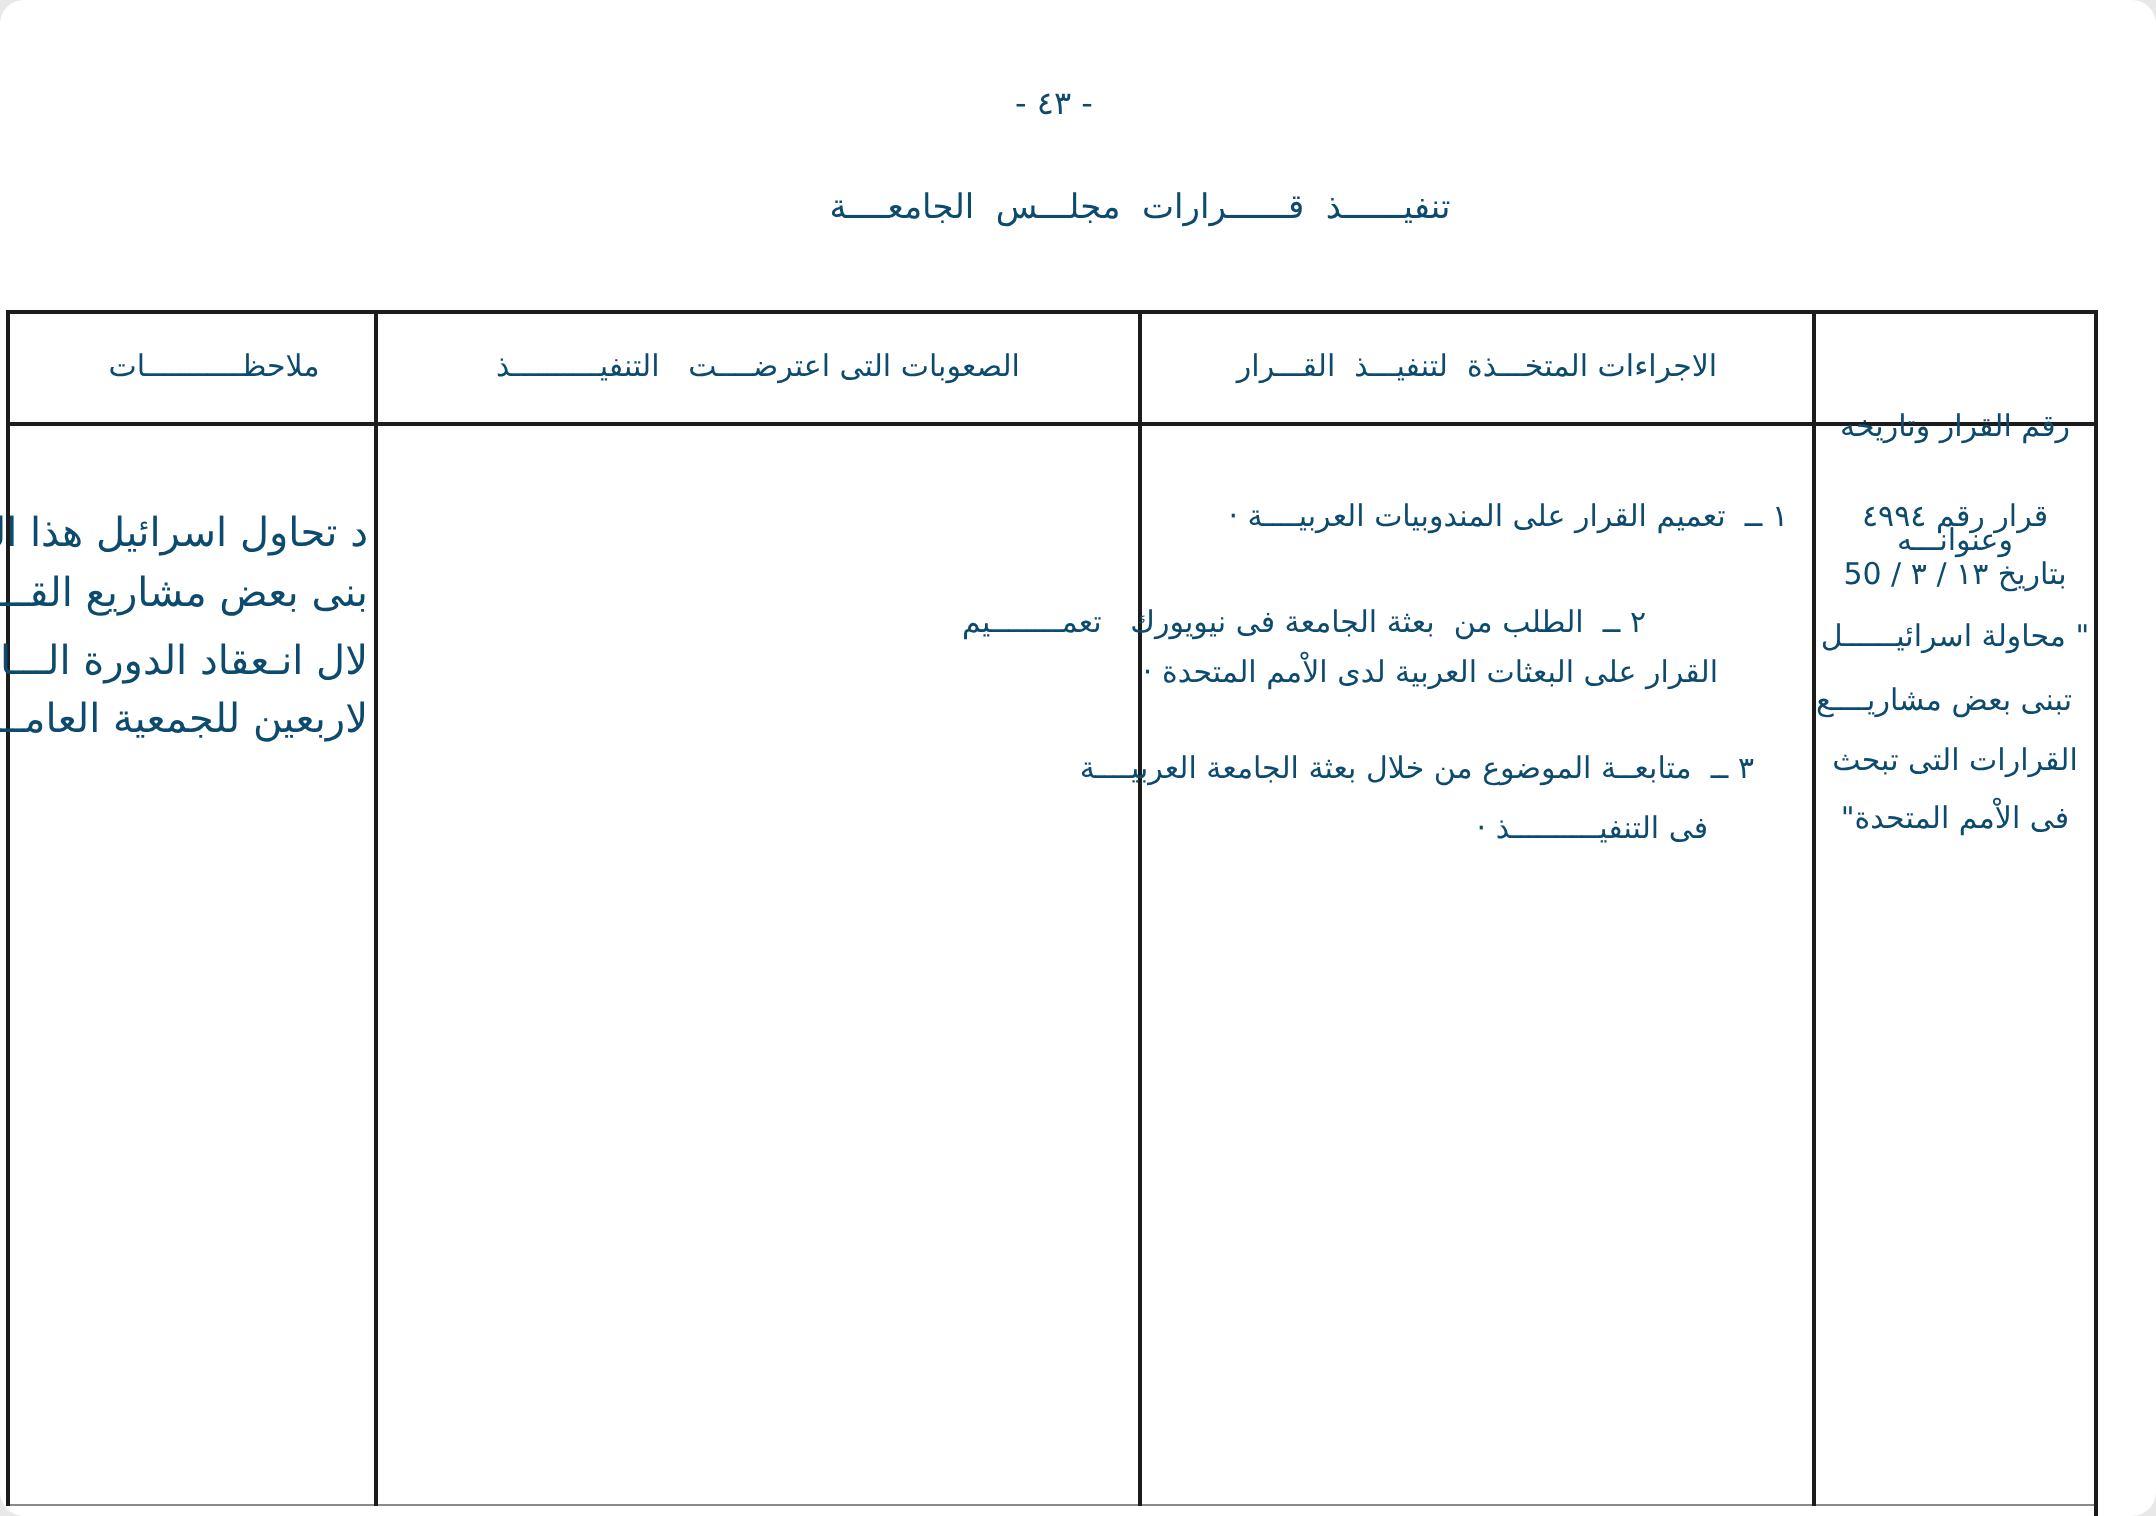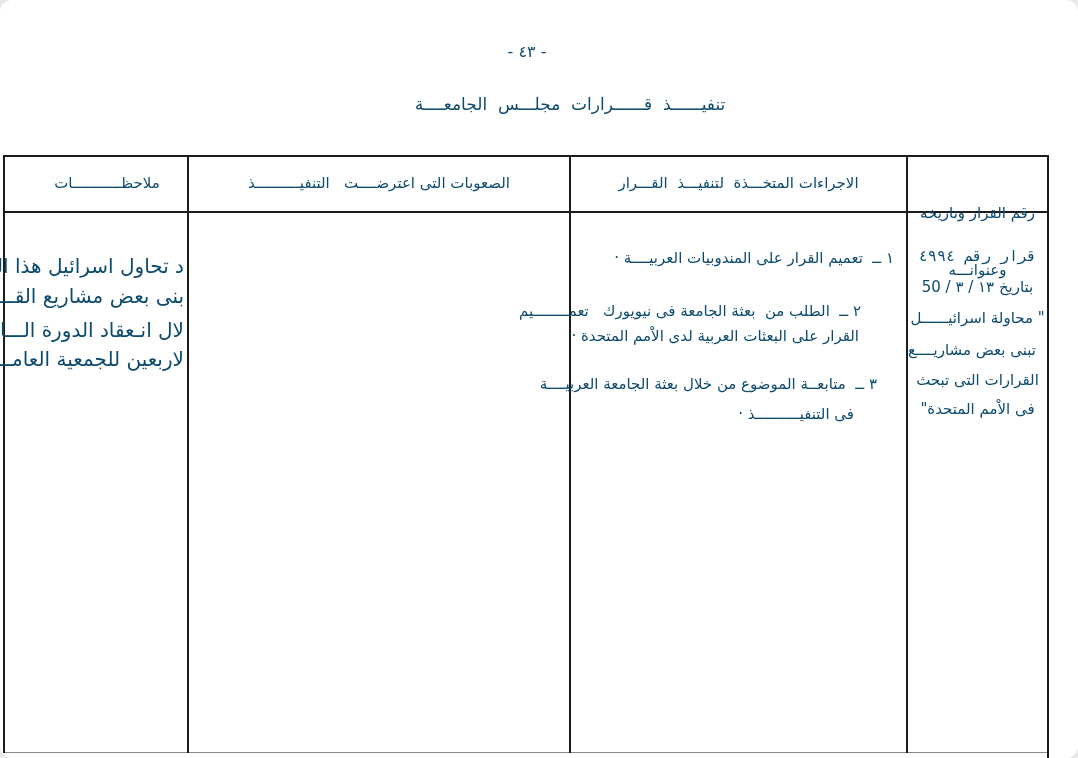--- a/index.html
+++ b/index.html
@@ -44,29 +44,29 @@
   </div>
 
   <div class="txt center hdr" style="left:908px;top:166px;width:139px;">
     <div>رقم القرار وتاريخه</div>
     <div>وعنوانـــه</div>
   </div>
   <div class="txt center hdr" style="left:571px;top:174px;width:335px;">الاجراءات المتخـــذة  لتنفيـــذ  القـــرار</div>
   <div class="txt center hdr" style="left:189px;top:174px;width:380px;">الصعوبات التى اعترضــــت   التنفيــــــــــذ</div>
   <div class="txt center hdr" style="left:3px;top:174px;width:184px;margin-left:12px;">ملاحظـــــــــــات</div>
 
-  <div class="txt center" style="left:908px;top:248px;width:139px;font-family:Liberation Mono, monospace;">قرار رقم ٤٩٩٤</div>
+  <div class="txt center" style="left:908px;top:248px;width:139px;">قرار رقم ٤٩٩٤</div>
   <div class="txt center" style="left:908px;top:277px;width:139px;">بتاريخ ١٣ / ٣ / 50</div>
   <div class="txt center" style="left:908px;top:308px;width:139px;">" محاولة اسرائيــــــل</div>
   <div class="txt center" style="left:908px;top:340px;width:128px;">تبنى بعض مشاريــــع</div>
   <div class="txt center" style="left:908px;top:370px;width:139px;">القرارات التى تبحث</div>
   <div class="txt center" style="left:908px;top:399px;width:139px;">فى الاْمم المتحدة"</div>
 
   <div class="txt right" style="left:571px;top:248px;width:335px;padding-left:0;box-sizing:border-box;padding-right:12px;">١ ــ  تعميم القرار على المندوبيات العربيــــة ·</div>
-  <div class="txt right" style="left:583px;top:301px;width:306px;box-sizing:border-box;padding-right:28px;">٢ ــ  الطلب من  بعثة الجامعة فى نيويورك   تعمــــــــيم</div>
+  <div class="txt right" style="left:545px;top:301px;width:306px;box-sizing:border-box;padding-right:28px;">٢ ــ  الطلب من  بعثة الجامعة فى نيويورك   تعمــــــــيم</div>
   <div class="txt right" style="left:571px;top:326px;width:335px;box-sizing:border-box;padding-right:47px;padding-left:44px;">القرار على البعثات العربية لدى الاْمم المتحدة ·</div>
   <div class="txt right" style="left:571px;top:374px;width:334px;box-sizing:border-box;padding-right:28px;">٣ ــ  متابعــة الموضوع من خلال بعثة الجامعة العربيــــة</div>
   <div class="txt right" style="left:571px;top:404px;width:335px;box-sizing:border-box;padding-right:52px;">فى التنفيــــــــــذ ·</div>
 
   <div class="cell-right-pin" style="right:894px;top:256px;">د تحاول اسرائيل هذا العـــام</div>
   <div class="cell-right-pin" style="right:894px;top:286px;">بنى بعض مشاريع القـــــــرارات</div>
   <div class="cell-right-pin" style="right:894px;top:320px;">لال انـعقاد الدورة الـــادســــــــــة</div>
   <div class="cell-right-pin" style="right:894px;top:349px;">لاربعين للجمعية العامــــة ·</div>
 
 </div>

